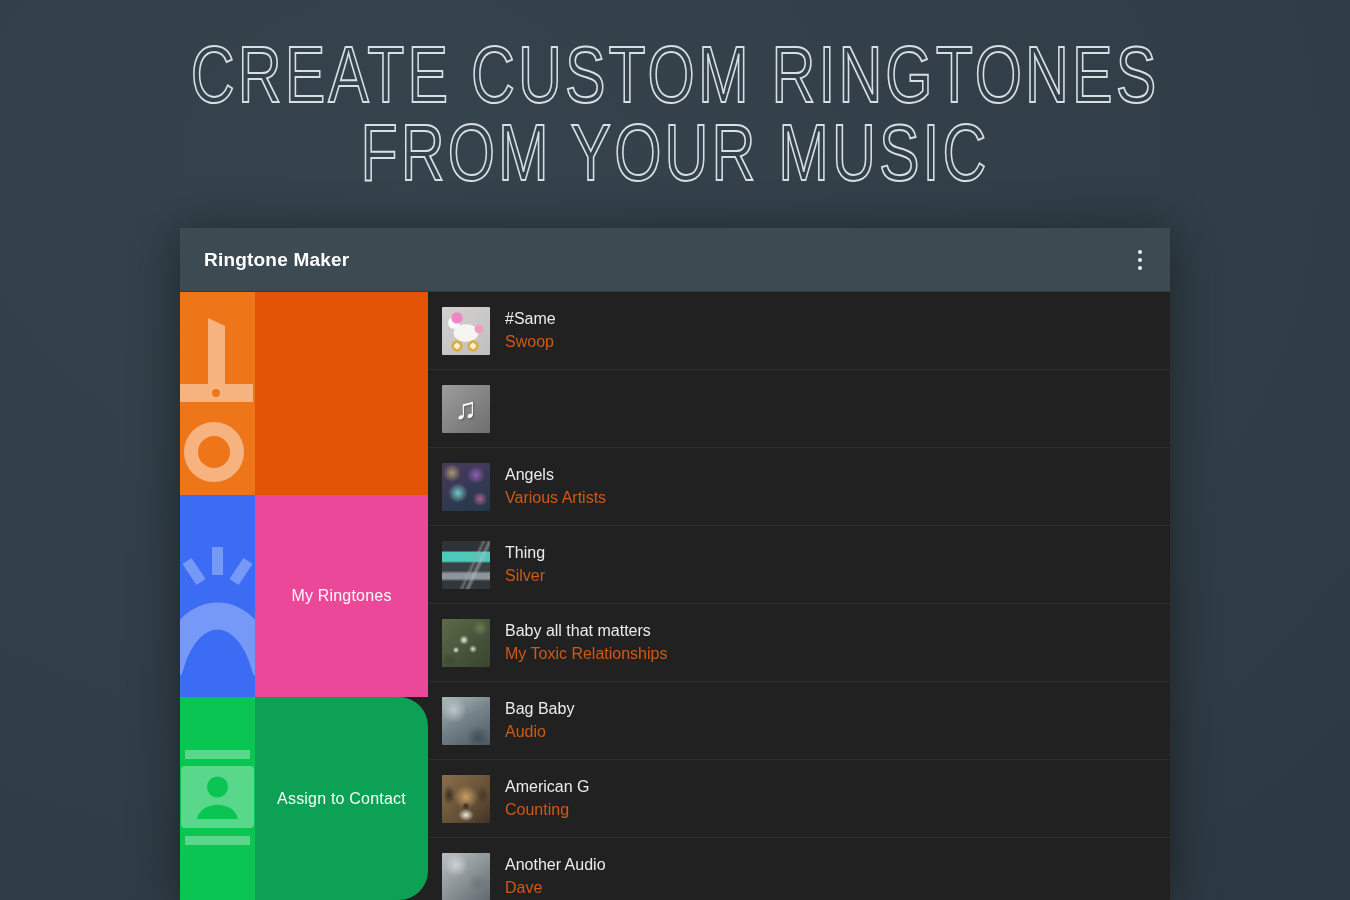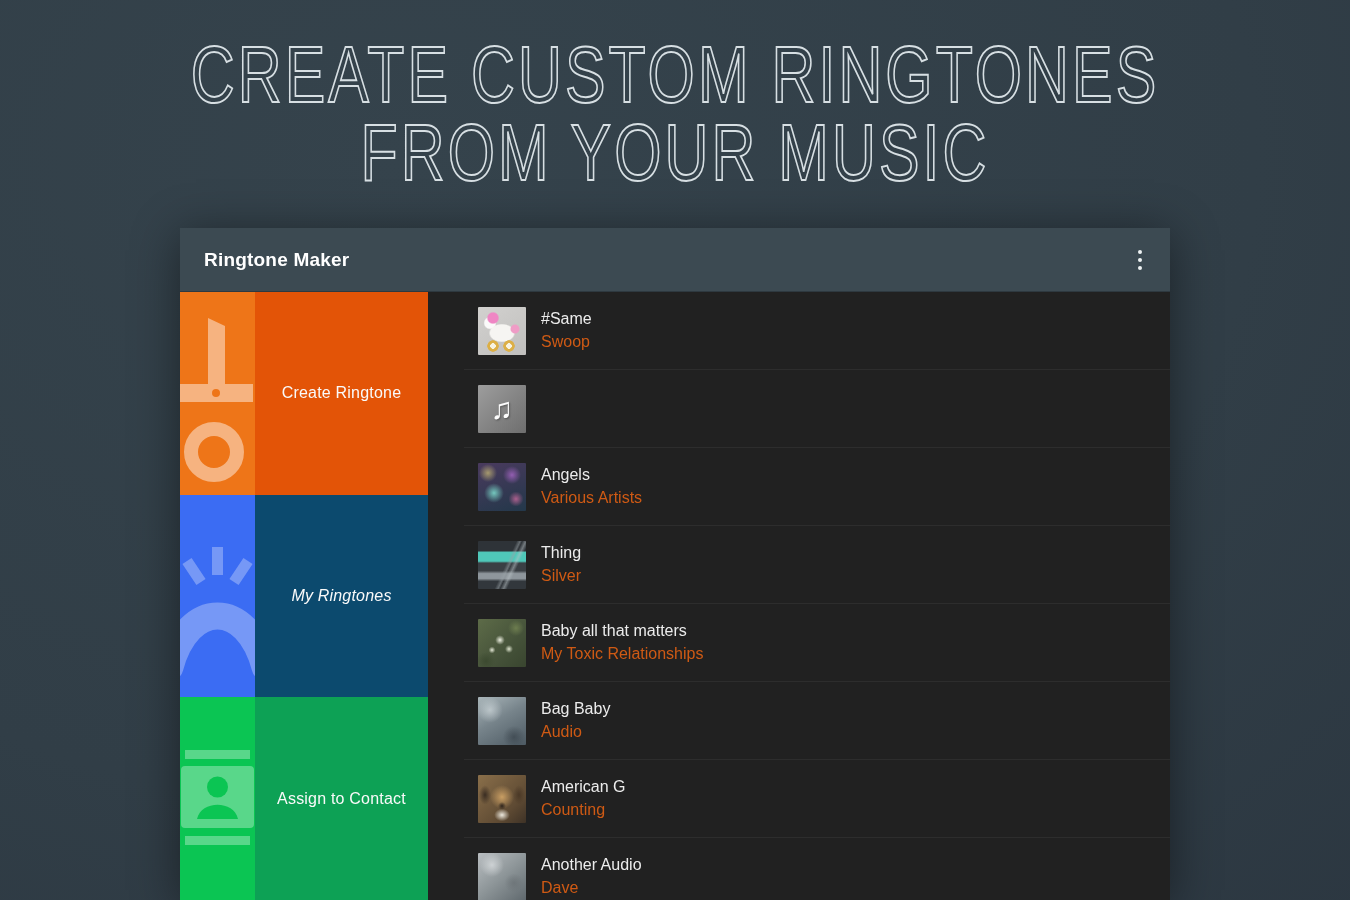--- a/index.html
+++ b/index.html
@@ -48,21 +48,21 @@
   .side-item { flex: 1 1 0; display: flex; position: relative; cursor: pointer; }
   .side-strip { width: 75px; flex: 0 0 75px; position: relative; overflow: hidden; }
   .side-icon { position: absolute; inset: 0; }
   .side-icon svg { position: absolute; left: 0; top: 0; }
   .side-label {
     flex: 1; display: flex; align-items: center; justify-content: center;
     color: #fafafa; font-size: 16px; letter-spacing: 0.2px;
   }
 
   
-  .song-list { flex: 1; background: #212121; overflow: hidden; display: flex; flex-direction: column; padding-left: 36px; }
+  .song-list { flex: 1; background: #212121; overflow: hidden; display: flex; flex-direction: column; }
   .song-item {
     height: 78px; flex: 0 0 78px;
     display: flex; align-items: center;
     padding-left: 14px;
     border-bottom: 1px solid #2d2d2d;
     cursor: pointer;
   }
   .thumb {
     width: 48px; height: 48px; flex: 0 0 48px;
     margin-right: 15px; border-radius: 1px;
@@ -143,40 +143,39 @@
   <svg width="75" height="203" viewBox="0 0 75 203" xmlns="http://www.w3.org/2000/svg">
     <g fill="rgba(255,255,255,0.45)">
       <polygon points="28,26 45,34 45,92 28,92"></polygon>
       <rect x="-4" y="92" width="77" height="18"></rect>
       <circle cx="34" cy="160" r="23" fill="none" stroke="rgba(255,255,255,0.45)" stroke-width="14"></circle>
     </g>
     <circle cx="36" cy="101" r="4" fill="var(--strip)"></circle>
   </svg>
 </span>
     </div>
-    <span class="side-label">Create Ringtone</span>
-  </div>
-
-  <div class="side-item" style="background: #0c4a6e; font-style: italic; --strip: #3b6cf3;">
+  </div>
+
+  <div class="side-item" style="background: #ec4899; --strip: #3b6cf3;">
     <div class="side-strip" style="background: rgb(59, 108, 243);">
       <span class="side-icon">
   <svg width="75" height="203" viewBox="0 0 75 203" xmlns="http://www.w3.org/2000/svg">
     <g stroke="rgba(255,255,255,0.30)" stroke-width="11" fill="none">
       <line x1="37.5" y1="52" x2="37.5" y2="80"></line>
       <line x1="7" y1="66" x2="21" y2="87"></line>
       <line x1="68" y1="66" x2="54" y2="87"></line>
       <path d="M -10 172 C 8 104 67 104 85 172" stroke-width="27" stroke-linecap="round"></path>
     </g>
   </svg>
 </span>
     </div>
     <span class="side-label">My Ringtones</span>
   </div>
 
-  <div class="side-item" style="background: rgb(13, 161, 85); --strip: #0bc553;">
+  <div class="side-item" style="background: rgb(13, 161, 85); border-radius: 29px; --strip: #0bc553;">
     <div class="side-strip" style="background: rgb(11, 197, 83);">
       <span class="side-icon">
   <svg width="75" height="203" viewBox="0 0 75 203" xmlns="http://www.w3.org/2000/svg">
     <g fill="rgba(255,255,255,0.32)">
       <rect x="5" y="53" width="65" height="9"></rect>
       <rect x="1" y="69" width="73" height="62" rx="4"></rect>
       <rect x="5" y="139" width="65" height="9"></rect>
     </g>
     <g fill="var(--strip)">
       <circle cx="37.5" cy="90" r="10.5"></circle>

